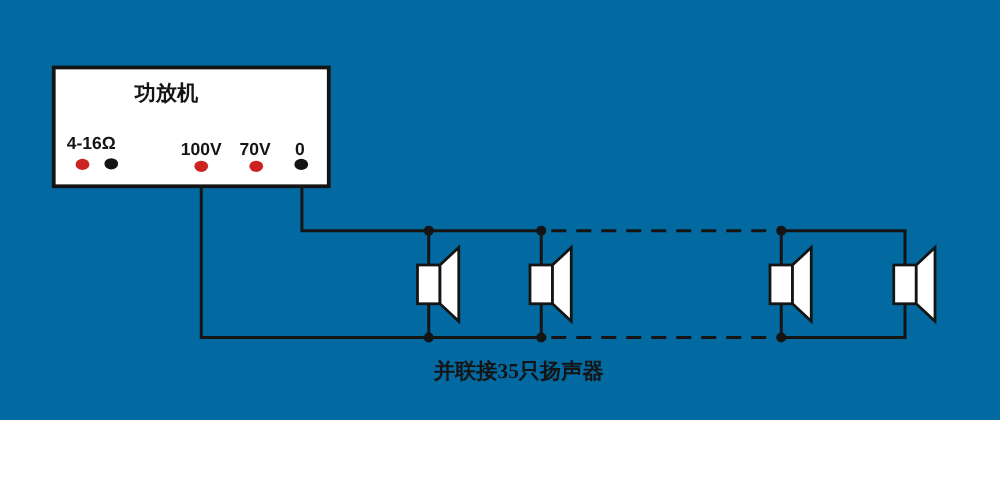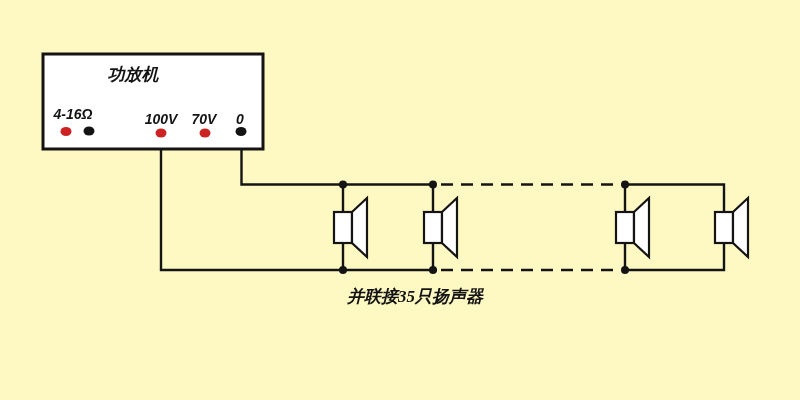--- a/index.html
+++ b/index.html
@@ -3,25 +3,24 @@
 <meta charset="utf-8">
 <style>
   html, body {
     margin: 0;
     padding: 0;
     background: #ffffff;
   }
   .stage {
     position: relative;
     width: 800px;
-    height: 400px;
-    background: #fef9c3;
+    height: 336px;
+    background: #0369a1;
     overflow: hidden;
     font-family: "Liberation Sans", sans-serif;
-    font-style: italic;
   }
   svg { display: block; }
   .amp-title {
     font-family: "Liberation Sans", sans-serif;
     font-size: 17px;
     font-weight: bold;
     fill: #141414;
   }
   .terminal-label {
     font-family: "Liberation Sans", sans-serif;

